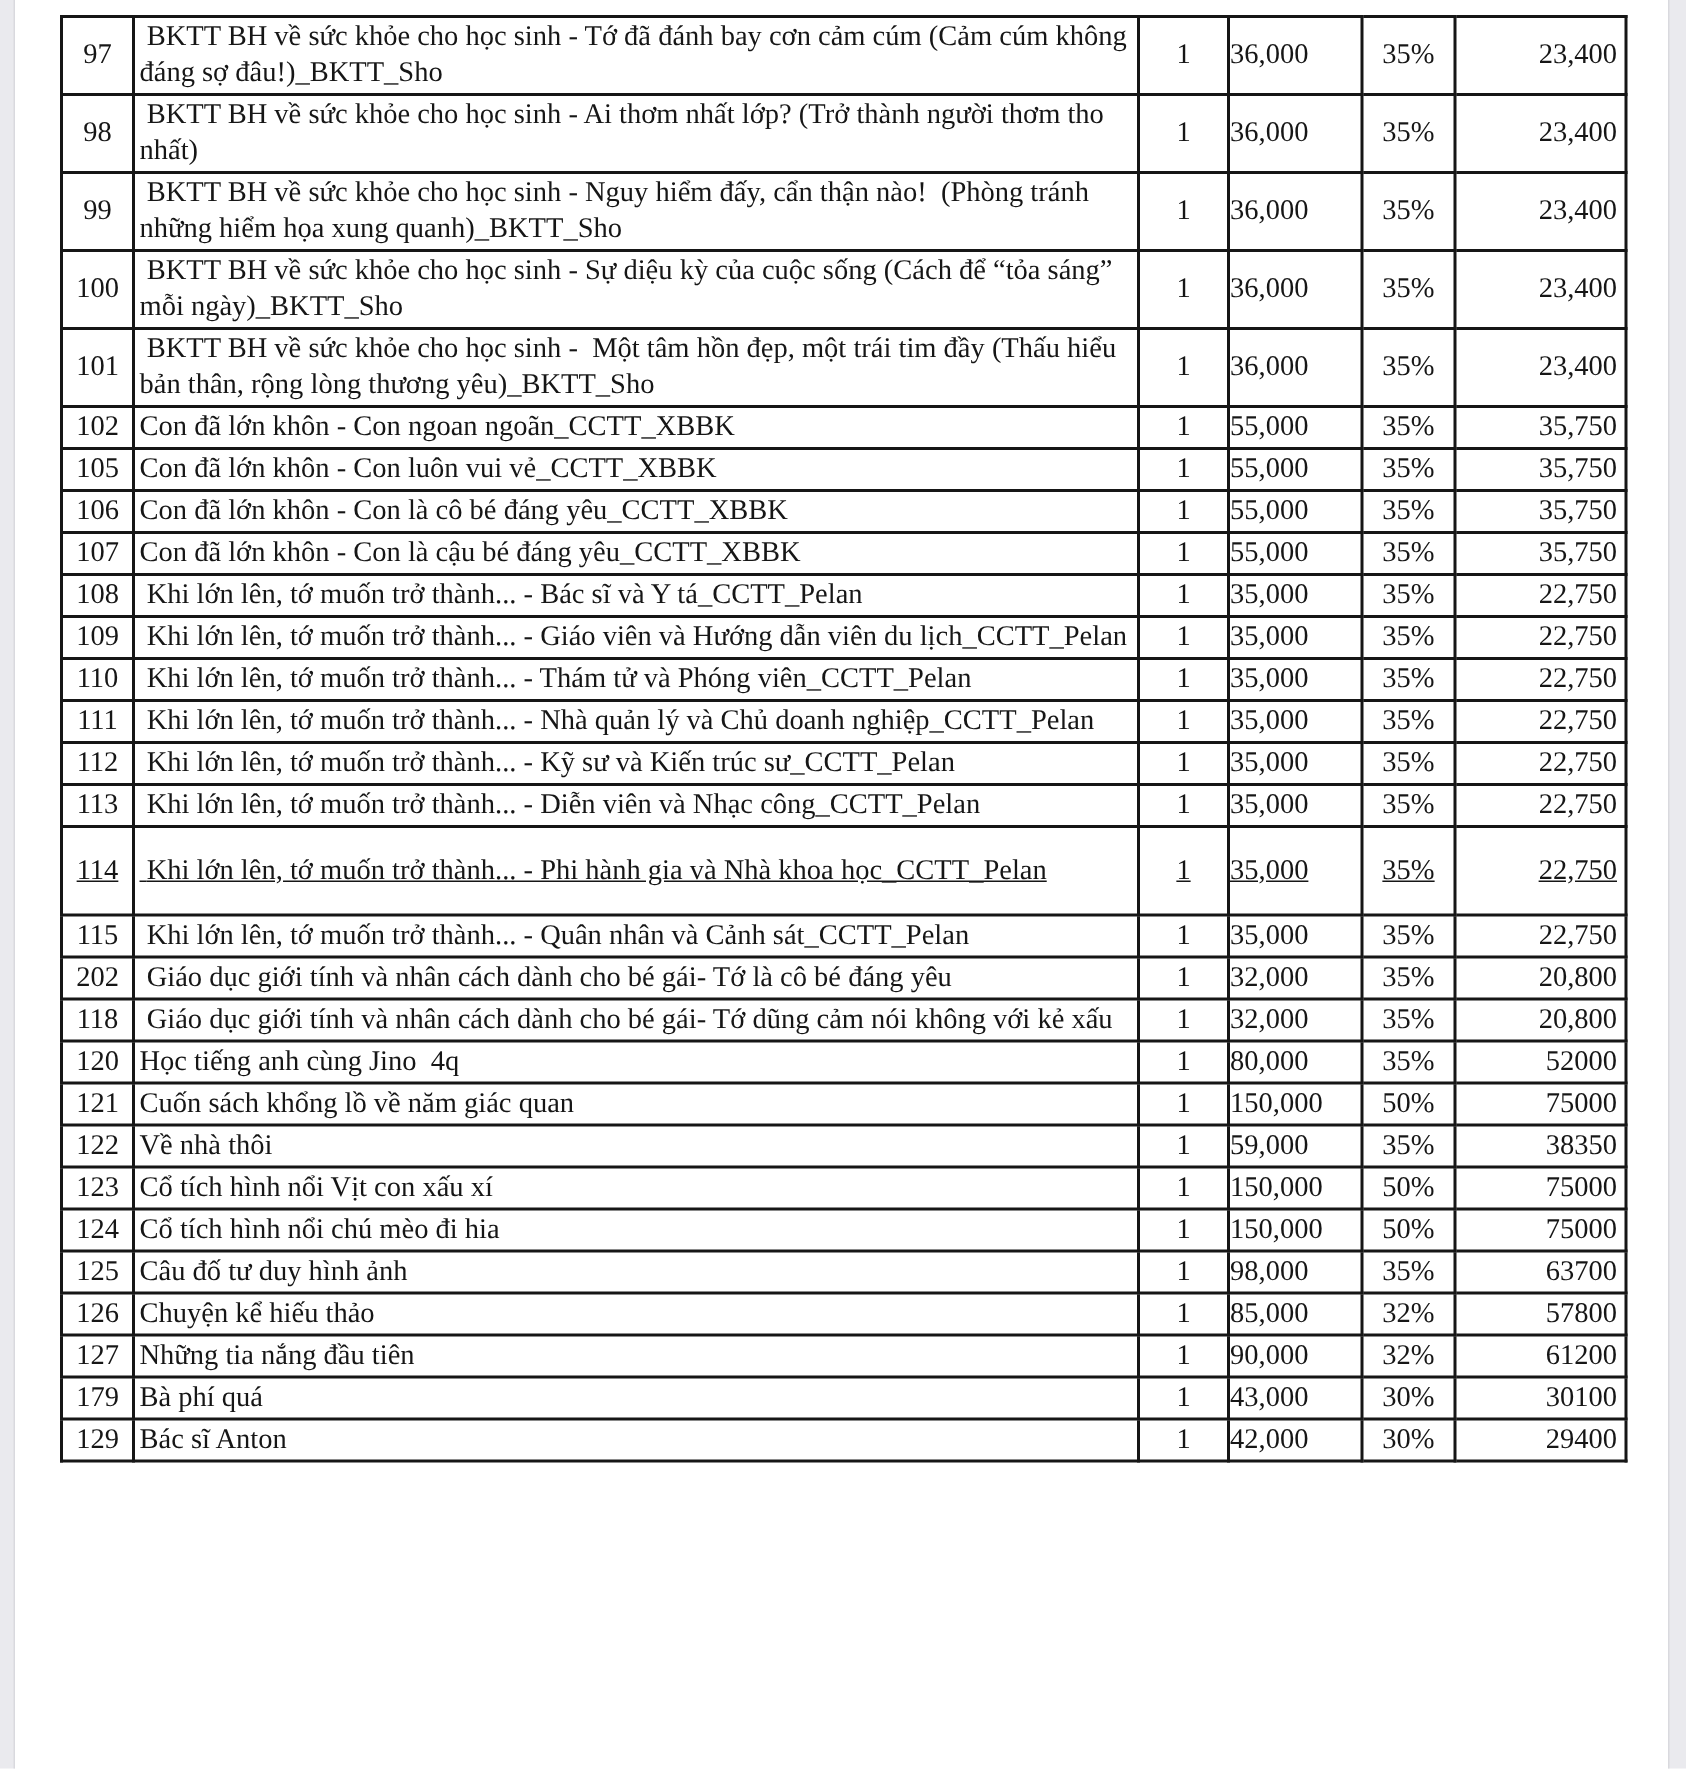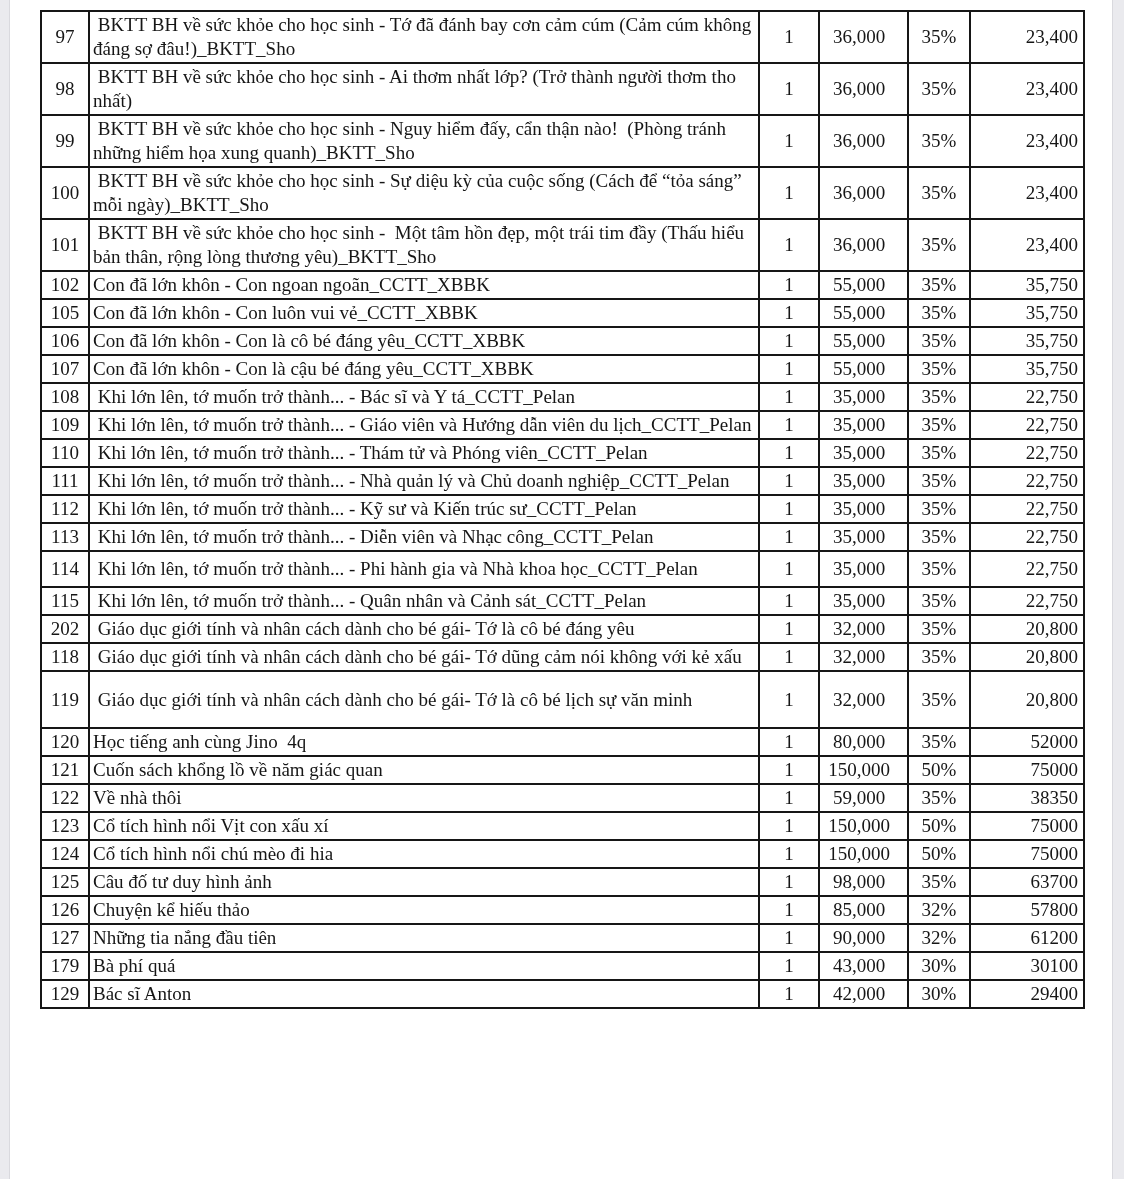--- a/index.html
+++ b/index.html
@@ -29,21 +29,21 @@
     border:2px solid #161616;
     vertical-align:middle;
     font-size:19px;
     line-height:24px;
     padding:0;
   }
   tr { height:26px; }
   td.c-no     { text-align:center; padding:1px 2px; }
   td.c-title  { text-align:left; white-space:pre-wrap; padding:1px 3px 1px 3px; }
   td.c-qty    { text-align:center; }
-  td.c-price  { text-align:center; padding-right:9px; }
+  td.c-price  { text-align:left; padding-right:9px; }
   td.c-disc   { text-align:center; }
   td.c-amount { text-align:right; padding-right:5px; }
 </style>
 </head>
 <body>
 
 <div class="gutter left"></div>
 <div class="gutter right"></div>
 
 <table class="price-table">
@@ -169,21 +169,21 @@
         <td class="c-amount">22,750</td>
       </tr>
       <tr>
         <td class="c-no">113</td>
         <td class="c-title"> Khi lớn lên, tớ muốn trở thành... - Diễn viên và Nhạc công_CCTT_Pelan</td>
         <td class="c-qty">1</td>
         <td class="c-price">35,000</td>
         <td class="c-disc">35%</td>
         <td class="c-amount">22,750</td>
       </tr>
-      <tr style="height: 36px;">
+      <tr style="height: 59px; text-decoration: underline;">
         <td class="c-no">114</td>
         <td class="c-title"> Khi lớn lên, tớ muốn trở thành... - Phi hành gia và Nhà khoa học_CCTT_Pelan</td>
         <td class="c-qty">1</td>
         <td class="c-price">35,000</td>
         <td class="c-disc">35%</td>
         <td class="c-amount">22,750</td>
       </tr>
       <tr>
         <td class="c-no">115</td>
         <td class="c-title"> Khi lớn lên, tớ muốn trở thành... - Quân nhân và Cảnh sát_CCTT_Pelan</td>
@@ -196,28 +196,20 @@
         <td class="c-no">202</td>
         <td class="c-title"> Giáo dục giới tính và nhân cách dành cho bé gái- Tớ là cô bé đáng yêu</td>
         <td class="c-qty">1</td>
         <td class="c-price">32,000</td>
         <td class="c-disc">35%</td>
         <td class="c-amount">20,800</td>
       </tr>
       <tr>
         <td class="c-no">118</td>
         <td class="c-title"> Giáo dục giới tính và nhân cách dành cho bé gái- Tớ dũng cảm nói không với kẻ xấu</td>
-        <td class="c-qty">1</td>
-        <td class="c-price">32,000</td>
-        <td class="c-disc">35%</td>
-        <td class="c-amount">20,800</td>
-      </tr>
-      <tr style="height: 57px;">
-        <td class="c-no">119</td>
-        <td class="c-title"> Giáo dục giới tính và nhân cách dành cho bé gái- Tớ là cô bé lịch sự văn minh</td>
         <td class="c-qty">1</td>
         <td class="c-price">32,000</td>
         <td class="c-disc">35%</td>
         <td class="c-amount">20,800</td>
       </tr>
       <tr>
         <td class="c-no">120</td>
         <td class="c-title">Học tiếng anh cùng Jino  4q</td>
         <td class="c-qty">1</td>
         <td class="c-price">80,000</td>

